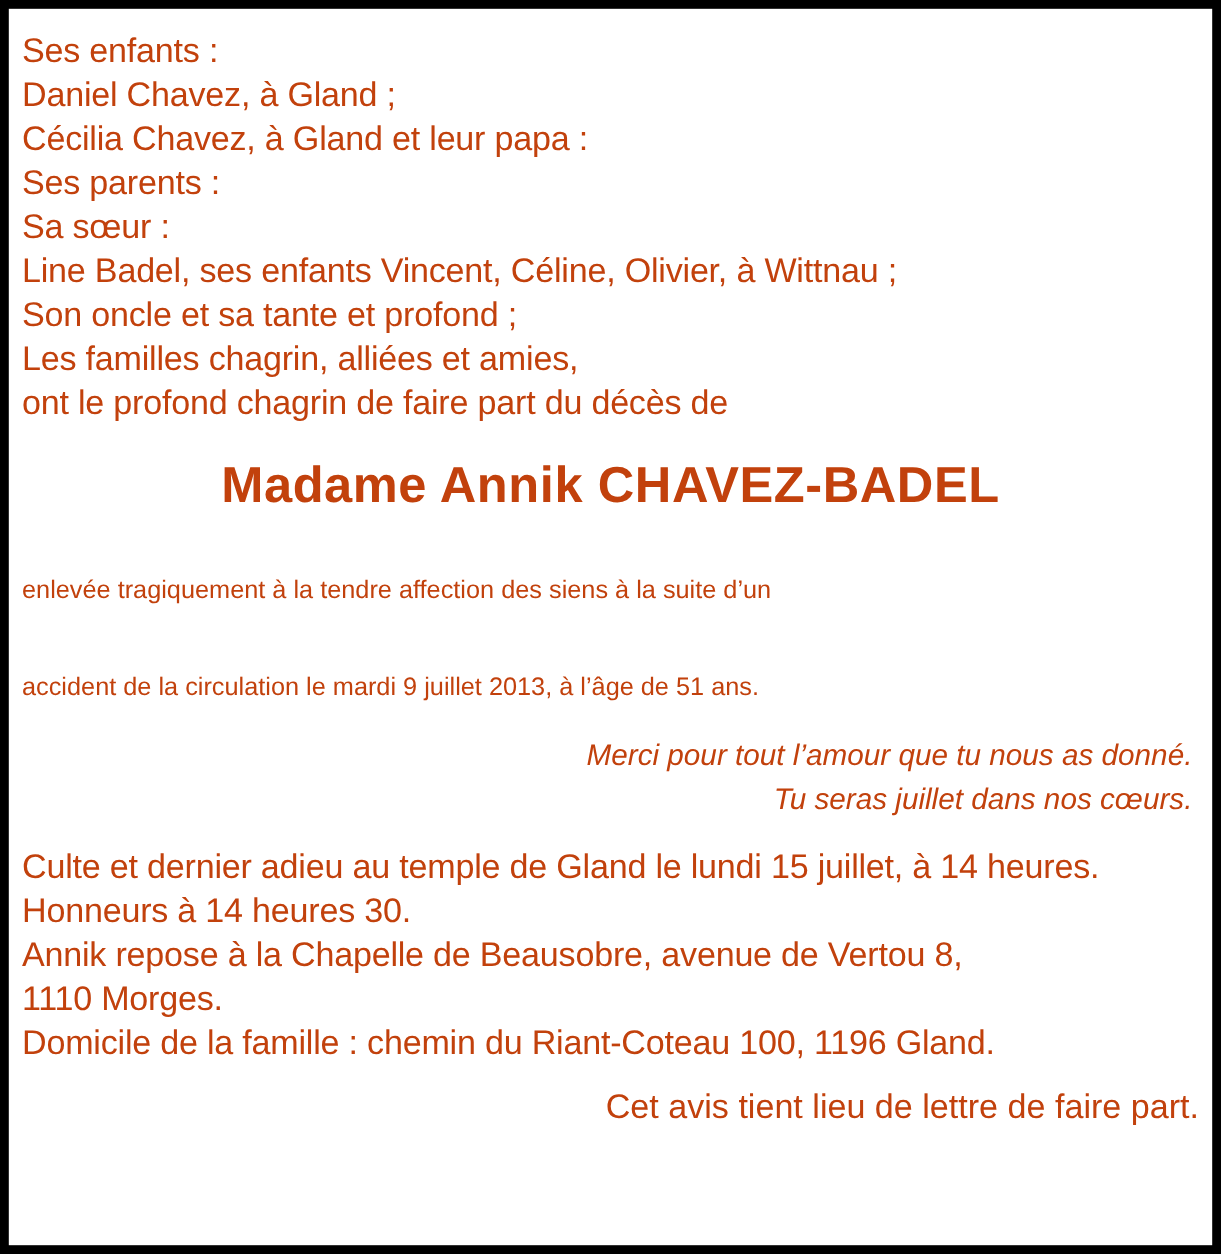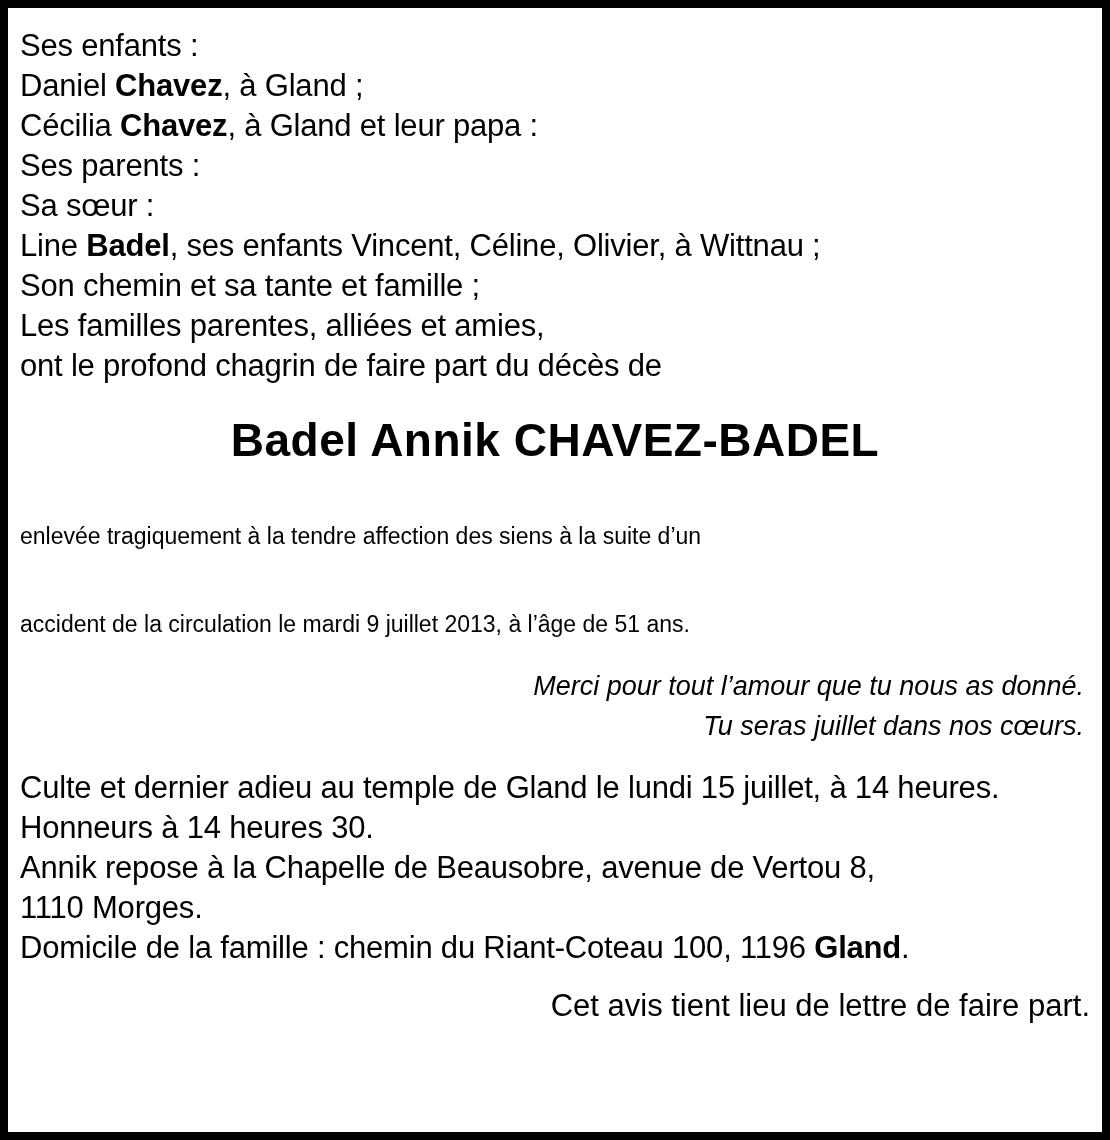--- a/index.html
+++ b/index.html
@@ -12,33 +12,33 @@
     height: 1140px;
     font-family: "Liberation Sans", sans-serif;
   }
   .notice {
     position: absolute;
     left: 8px;
     top: 8px;
     width: 1094px;
     height: 1124px;
     background: #ffffff;
-    color: #000000;
+    color: #c2410c;
     box-sizing: border-box;
     padding: 18px 12px 8px 12px;
     overflow: hidden;
   }
   .line {
     font-size: 31px;
     line-height: 40px;
     white-space: nowrap;
     letter-spacing: -0.2px;
   }
   .line b {
-    font-weight: bold;
+    font-weight: normal;
   }
   .deceased-name {
     text-align: center;
     font-size: 46px;
     font-weight: bold;
     line-height: 56px;
     margin-top: 26px;
     margin-bottom: 24px;
     letter-spacing: 0.5px;
   }
@@ -73,26 +73,26 @@
 
 <div class="notice">
 
   <div id="family-list">
       <div class="line"><span>Ses enfants :</span></div>
       <div class="line"><span>Daniel </span><b>Chavez</b><span>, à Gland ;</span></div>
       <div class="line"><span>Cécilia </span><b>Chavez</b><span>, à Gland et leur papa :</span></div>
       <div class="line"><span>Ses parents :</span></div>
       <div class="line"><span>Sa sœur :</span></div>
       <div class="line"><span>Line </span><b>Badel</b><span>, ses enfants Vincent, Céline, Olivier, à Wittnau ;</span></div>
-      <div class="line"><span>Son chemin et sa tante et famille ;</span></div>
-      <div class="line"><span>Les familles parentes, alliées et amies,</span></div>
+      <div class="line"><span>Son oncle et sa tante et profond ;</span></div>
+      <div class="line"><span>Les familles chagrin, alliées et amies,</span></div>
       <div class="line"><span>ont le profond chagrin de faire part du décès de</span></div>
     </div>
 
-  <div class="deceased-name">Badel Annik CHAVEZ-BADEL</div>
+  <div class="deceased-name">Madame Annik CHAVEZ-BADEL</div>
 
   <div id="circumstances-block">
       <div class="para">enlevée tragiquement à la tendre affection des siens à la suite d’un</div>
       <div class="para">accident de la circulation le mardi 9 juillet 2013, à l’âge de 51 ans.</div>
     </div>
 
   <div class="quote-block" id="quote-block">
       <div class="quote">Merci pour tout l’amour que tu nous as donné.</div>
       <div class="quote">Tu seras juillet dans nos cœurs.</div>
     </div>

